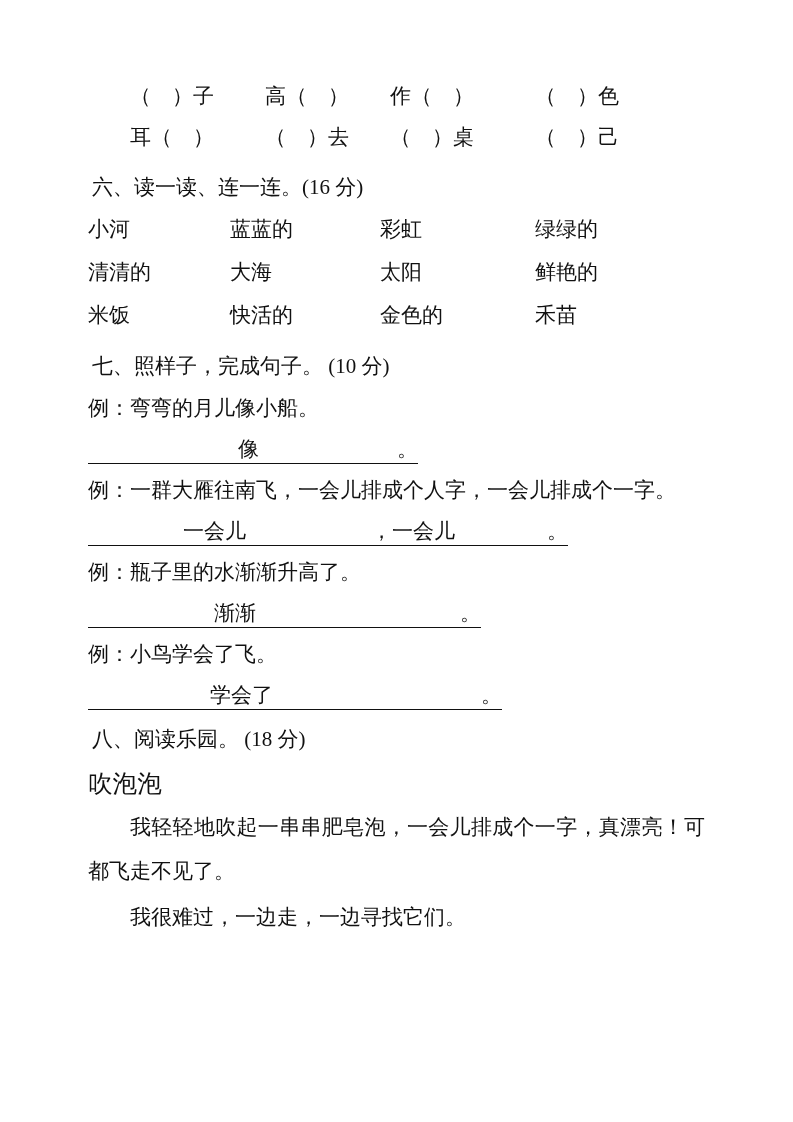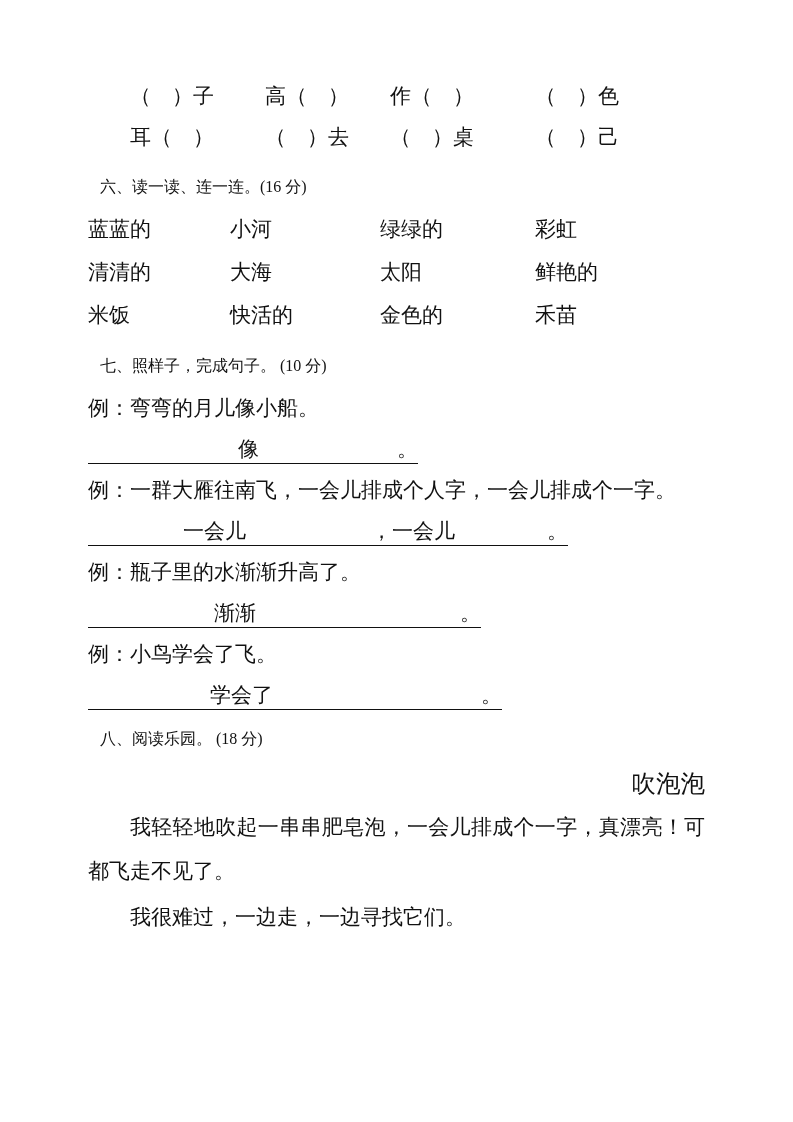--- a/index.html
+++ b/index.html
@@ -19,22 +19,22 @@
   
   .fill-row {
     display: grid;
     grid-template-columns: 135px 125px 145px auto;
     padding-left: 42px;
     line-height: 41px;
     white-space: nowrap;
   }
   
   .sec-heading {
-    font-size: 16px; font-weight: 400;
-    margin: 13px 12px 0; line-height: 32px;
+    font-size: 21px; font-weight: 400;
+    margin: 13px 4px 0; line-height: 32px;
   }
   
   .match-grid {
     display: grid;
     grid-template-columns: 142px 150px 155px auto;
     line-height: 43px;
     margin-top: 5px;
   }
   
   .example { margin: 10px 0 0; line-height: 32px; }
@@ -43,21 +43,21 @@
     display: inline-flex; align-items: flex-end;
     border-bottom: 1.5px solid #111; height: 32px;
   }
   .sp { display: inline-block; }
   .onword { line-height: 28px; white-space: pre; }
   .s1a{width:150px} .s1b{width:138px}
   .s2a{width:95px}  .s2b{width:125px} .s2c{width:92px}
   .s3a{width:126px} .s3b{width:204px}
   .s4a{width:122px} .s4b{width:208px}
   
-  .read-title { text-align: right; margin: 10px 0 0; line-height: 38px; font-weight: 400; }
+  .read-title { text-align: left; margin: 10px 0 0; line-height: 38px; font-weight: 400; }
   .para {
     margin: 2px 0 0;
     text-indent: 2em;
     text-align: justify;
     line-height: 44px;
   }
 </style>
 </head>
 <body>
 
@@ -73,24 +73,24 @@
     <div class="fill-row">
       <span class="fill-cell">耳（　）</span>
       <span class="fill-cell">（　）去</span>
       <span class="fill-cell">（　）桌</span>
       <span class="fill-cell">（　）己</span>
     </div>
   </section>
 
   <h2 class="sec-heading">六、读一读、连一连。(16 分)</h2>
   <div class="match-grid">
+    <span>小河</span>
     <span>蓝蓝的</span>
-    <span>小河</span>
+    <span>彩虹</span>
     <span>绿绿的</span>
-    <span>彩虹</span>
     <span>清清的</span>
     <span>大海</span>
     <span>太阳</span>
     <span>鲜艳的</span>
     <span>米饭</span>
     <span>快活的</span>
     <span>金色的</span>
     <span>禾苗</span>
   </div>
 

